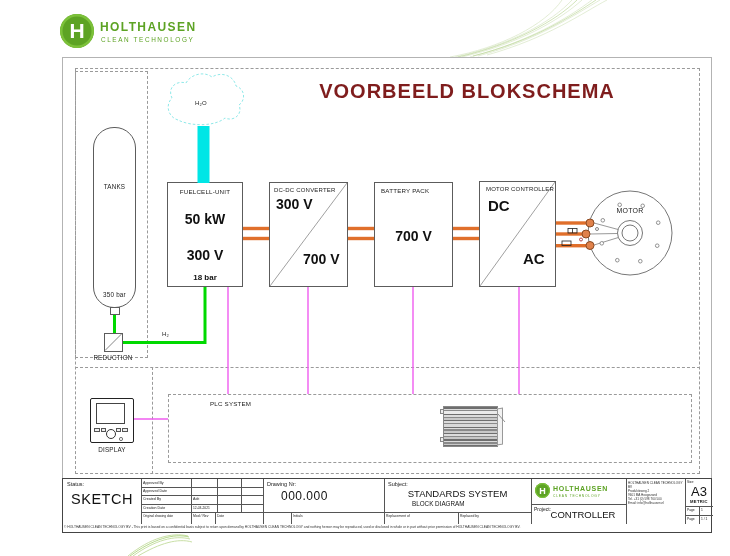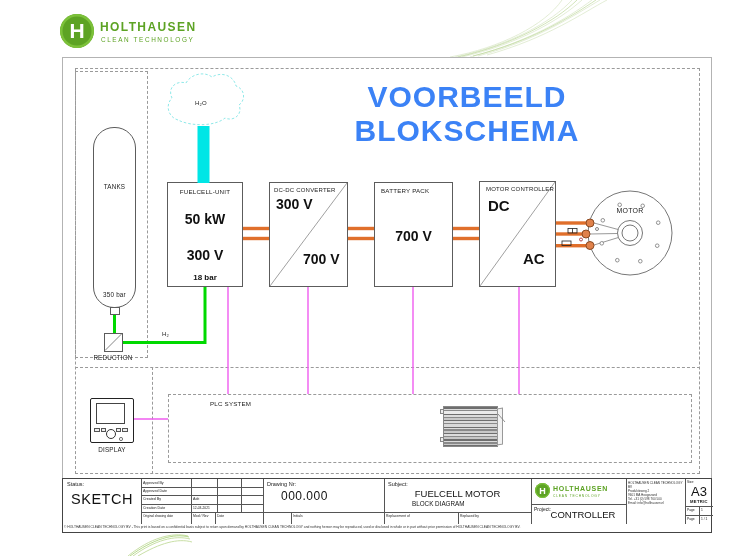--- a/index.html
+++ b/index.html
@@ -140,21 +140,21 @@
     <g stroke="#ef5cef" stroke-width="1.4">
       <line x1="228" y1="287" x2="228" y2="394"></line>
       <line x1="308" y1="287" x2="308" y2="394"></line>
       <line x1="413" y1="287" x2="413" y2="394"></line>
       <line x1="519" y1="287" x2="519" y2="394"></line>
       <line x1="134" y1="419" x2="168" y2="419"></line>
     </g>
     <line x1="498" y1="414" x2="505" y2="422" stroke="#777" stroke-width="0.8"></line>
   </svg>
 
-  <div class="a b c" style="left:252px;top:80px;width:430px;font-size:30px;letter-spacing:1px;color:#3b82f6;">VOORBEELD BLOKSCHEMA</div>
+  <div class="a b c" style="left:252px;top:80px;width:430px;font-size:20px;letter-spacing:1px;color:#7f1d1d;">VOORBEELD BLOKSCHEMA</div>
 
   <div class="lbl c" style="left:93px;top:183px;width:43px;">TANKS</div>
   <div class="lbl c" style="left:93px;top:291px;width:43px;">350 bar</div>
   <div class="lbl" style="left:195px;top:100px;width:26px;font-size:6px;">H₂O</div>
   <div class="lbl c" style="left:167px;top:188px;width:76px;font-size:6.2px;">FUELCELL-UNIT</div>
   <div class="a b c" style="left:167px;top:211px;width:76px;font-size:14px;">50 kW</div>
   <div class="a b c" style="left:167px;top:247px;width:76px;font-size:14px;">300 V</div>
   <div class="a b c" style="left:167px;top:273px;width:76px;font-size:8px;">18 bar</div>
   <div class="lbl" style="left:274px;top:187px;font-size:6px;">DC-DC CONVERTER</div>
   <div class="a b" style="left:276px;top:196px;font-size:14px;">300 V</div>
@@ -203,21 +203,21 @@
     <div class="tbv" style="left:228px;top:32.8px;height:12.2px;"></div>
     <div class="tbtxt" style="left:80px;top:34.5px;font-size:3.2px;">Original drawing date</div>
     <div class="tbtxt" style="left:130px;top:34.5px;font-size:3.4px;">Mod / Rev</div>
     <div class="tbtxt" style="left:154px;top:34.5px;font-size:3.4px;">Date</div>
     <div class="tbtxt" style="left:230px;top:34.5px;font-size:3.4px;">Initials</div>
 
     <div class="tbtxt" style="left:204px;top:2px;font-size:5.5px;">Drawing Nr:</div>
     <div class="a" style="left:218px;top:10px;font-size:12px;letter-spacing:.5px;">000.000</div>
 
     <div class="tbtxt" style="left:325px;top:2px;font-size:5.5px;">Subject:</div>
-    <div class="a c" style="left:321px;top:9px;width:147px;font-size:9.5px;">FUELCELL MOTOR</div>
+    <div class="a c" style="left:321px;top:9px;width:147px;font-size:9.5px;">STANDARDS SYSTEM</div>
     <div class="a" style="left:349px;top:21px;font-size:6.3px;">BLOCK DIAGRAM</div>
     <div class="tbh" style="left:321px;top:32.8px;width:147px;"></div>
     <div class="tbv" style="left:395px;top:32.8px;height:12.2px;"></div>
     <div class="tbtxt" style="left:323px;top:34.5px;font-size:3.4px;">Replacement of</div>
     <div class="tbtxt" style="left:397px;top:34.5px;font-size:3.4px;">Replaced by</div>
 
     <div class="a" style="left:472px;top:4px;width:15px;height:15px;border-radius:50%;background:#5da324;box-shadow:inset 0 0 0 1.2px #7cc13a;display:flex;align-items:center;justify-content:center;color:#fff;font-weight:bold;font-size:9px;">H</div>
     <div class="a b green" style="left:490px;top:6px;font-size:7px;letter-spacing:.7px;">HOLTHAUSEN</div>
     <div class="a green" style="left:490px;top:14.5px;font-size:3.3px;letter-spacing:.8px;">CLEAN TECHNOLOGY</div>
     <div class="tbh" style="left:468px;top:25px;width:95px;"></div>

